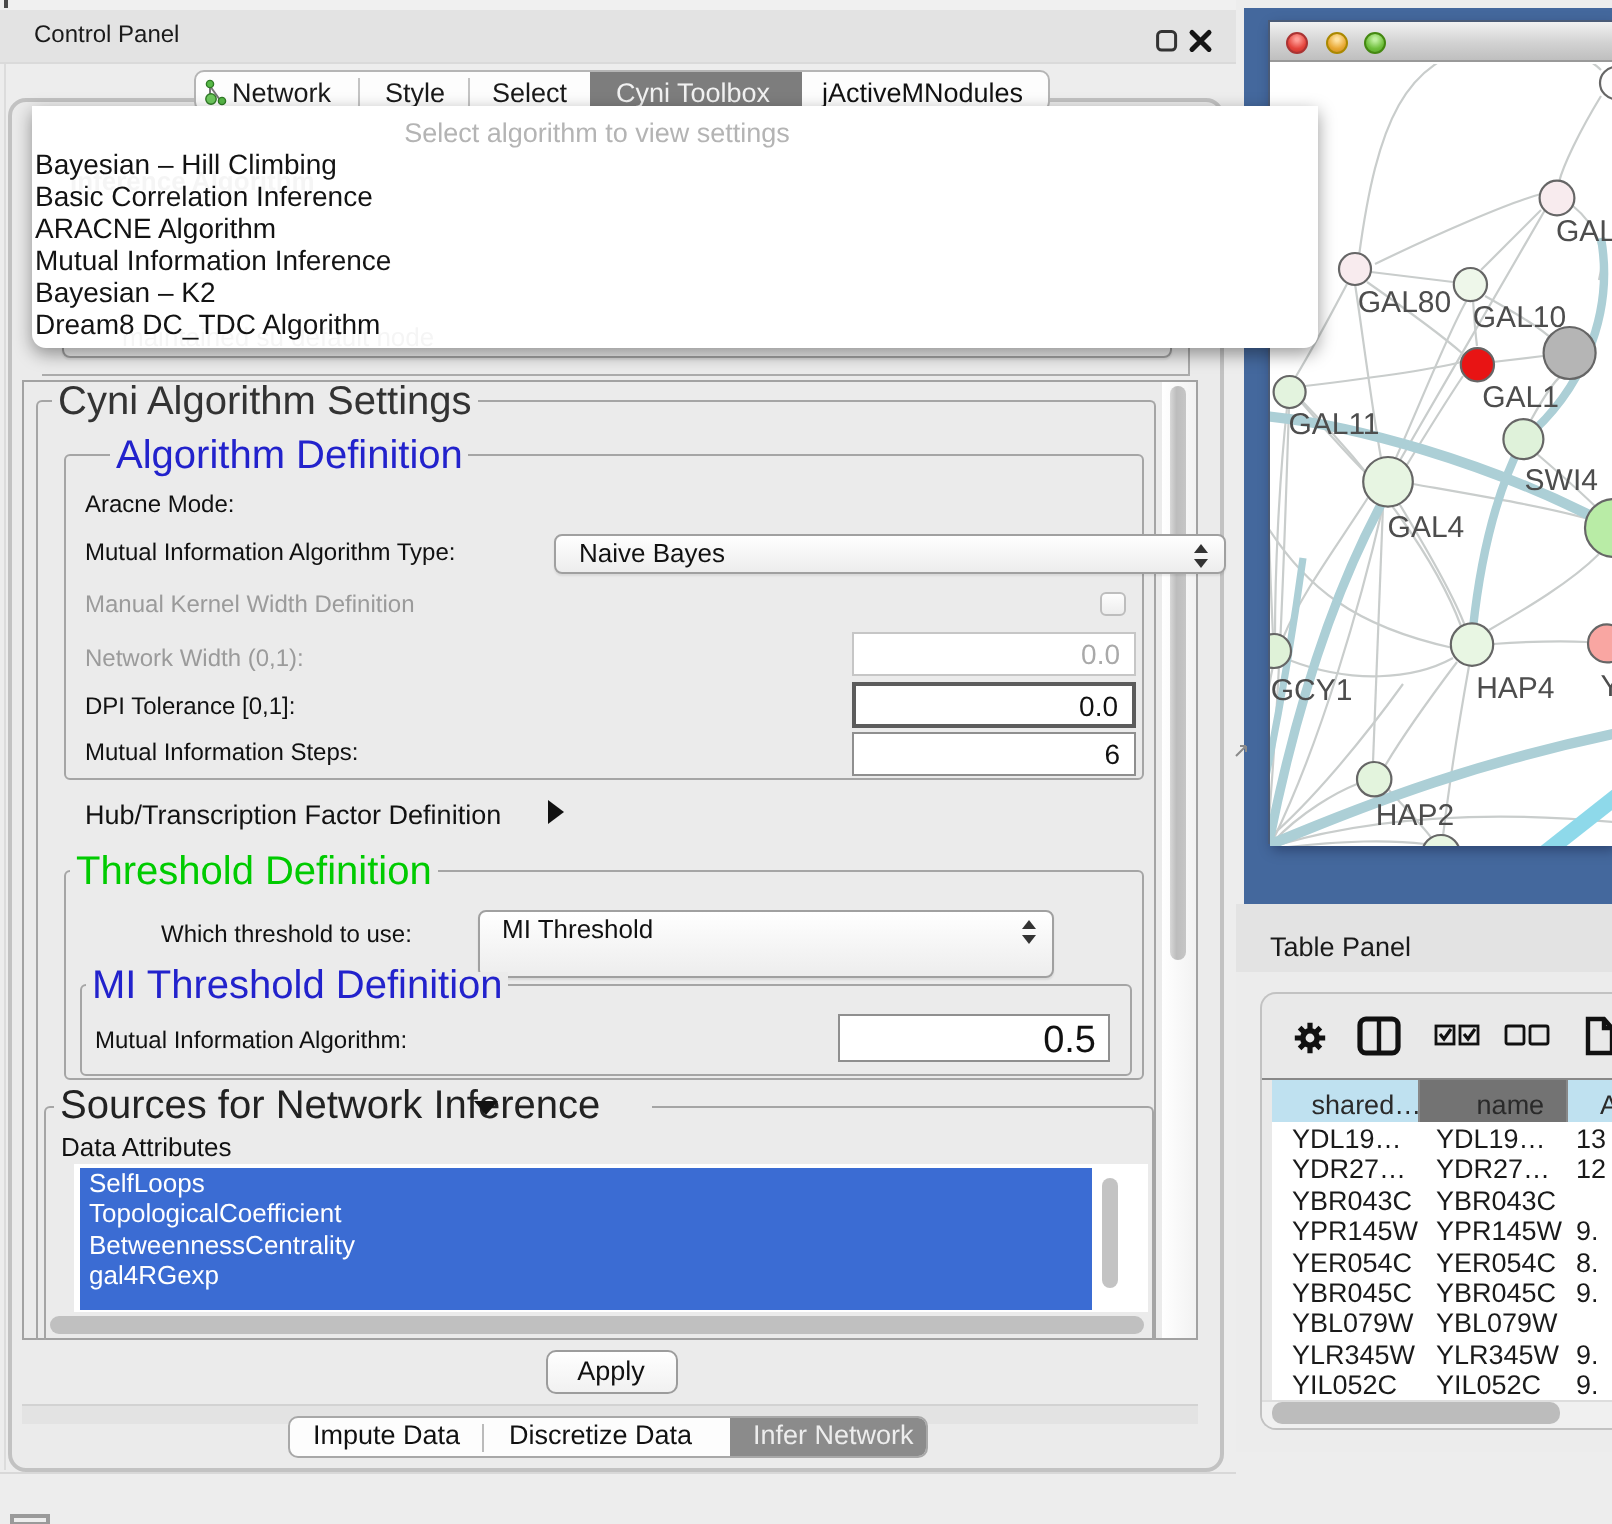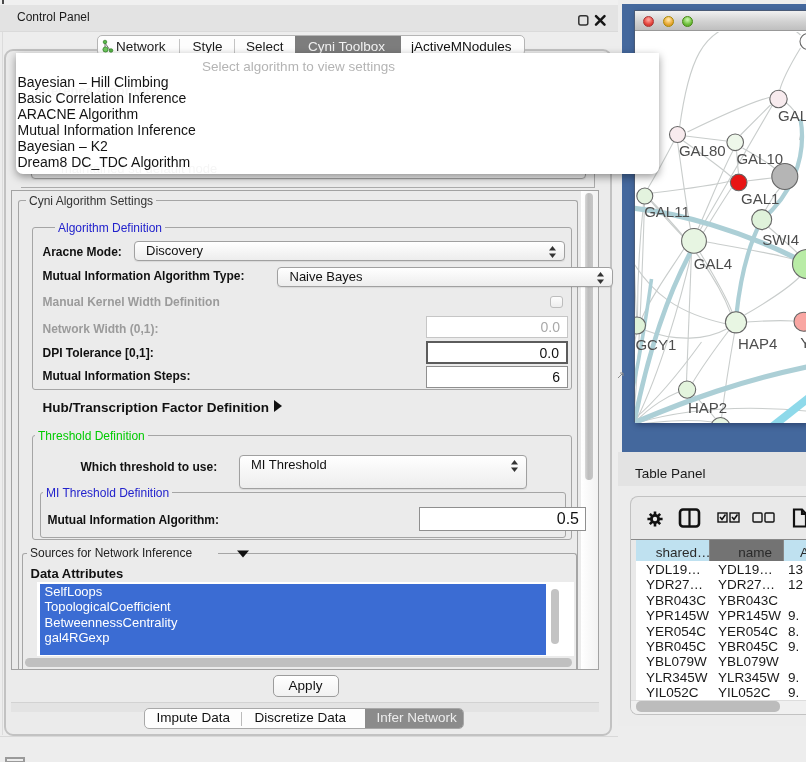--- a/index.html
+++ b/index.html
@@ -1,21 +1,21 @@
 <!DOCTYPE html>
 <html><head><meta charset="utf-8"><style>
 *{margin:0;padding:0;box-sizing:border-box}
 body{font-family:"Liberation Sans",sans-serif;background:#ececec}
 #app{position:relative;width:806px;height:762px;overflow:hidden;background:#ededed;font-family:"Liberation Sans",sans-serif}
 .abs{position:absolute}
 .b{font-weight:normal}
-.lbl{position:absolute;font-size:12px;font-weight:bold;color:#111;white-space:nowrap}
+.lbl{position:absolute;font-size:12px;font-weight:normal;color:#111;white-space:nowrap}
 .dis{color:#9b9b9b}
 .grp{position:absolute;border:1px solid #a5a5a5;border-radius:3px}
-.gl{position:absolute;font-size:12px;background:#ebebeb;padding:0 3px;white-space:nowrap;line-height:14px}
+.gl{position:absolute;font-size:20px;background:#ebebeb;padding:0 3px;white-space:nowrap;line-height:14px}
 .combo{position:absolute;border:1px solid #a0a0a0;border-radius:4px;background:linear-gradient(#ffffff,#f4f4f4 60%,#ededed);box-shadow:0 1px 1px rgba(0,0,0,.08);font-size:13px;color:#111}
 .combo span{position:absolute;left:11.5px;top:1px}
 .carr{position:absolute;right:7px;top:3px}
 .fld{position:absolute;background:#fff;font-size:14px;text-align:right;color:#111}
 .fld span{position:absolute;right:7px;top:2px;white-space:nowrap}
 </style></head><body>
 <div id="app">
 
 <div class="abs" style="left:0;top:0;width:618px;height:5px;background:#f0f0f0"></div>
 <div class="abs" style="left:2px;top:0;width:2px;height:4px;background:#4a4a4a"></div>
@@ -58,27 +58,20 @@
 <div class="abs" style="left:581px;top:191px;width:17px;height:478px;background:linear-gradient(90deg,#ffffff,#f2f2f2)"></div>
 <div class="abs" style="left:585px;top:193px;width:8px;height:287px;background:linear-gradient(90deg,#d8d8d8,#bdbdbd 40%,#c6c6c6);border-radius:4px"></div>
 
 <div class="grp" style="left:18px;top:200px;width:560px;height:470px;border-bottom:none;border-radius:3px 3px 0 0"></div>
 <div class="gl" style="left:26px;top:193.5px;color:#333">Cyni Algorithm Settings</div>
 
 <div class="grp" style="left:31.5px;top:227px;width:540px;height:163px"></div>
 <div class="gl" style="left:55px;top:220.5px;color:#2222cc">Algorithm Definition</div>
 
 <div class="lbl" style="left:42.5px;top:244.5px">Aracne Mode:</div>
-<div class="combo" style="left:133.5px;top:241px;width:431.5px;height:20px">
-      <span>Discovery</span>
-<svg class="carr" width="9" height="14" viewBox="0 0 9 14">
-        <path d="M4.5 1 L8 5.5 L1 5.5 Z" fill="#333"></path>
-        <path d="M4.5 13 L1 8.5 L8 8.5 Z" fill="#333"></path>
-      </svg>
-    </div>
 
 <div class="lbl" style="left:42.5px;top:269px">Mutual Information Algorithm Type:</div>
 <div class="combo" style="left:277px;top:267px;width:336px;height:20px">
       <span>Naive Bayes</span>
 <svg class="carr" width="9" height="14" viewBox="0 0 9 14">
         <path d="M4.5 1 L8 5.5 L1 5.5 Z" fill="#333"></path>
         <path d="M4.5 13 L1 8.5 L8 8.5 Z" fill="#333"></path>
       </svg>
     </div>
 
@@ -113,21 +106,21 @@
       <span>MI Threshold</span>
 <svg class="carr" width="9" height="14" viewBox="0 0 9 14">
         <path d="M4.5 1 L8 5.5 L1 5.5 Z" fill="#333"></path>
         <path d="M4.5 13 L1 8.5 L8 8.5 Z" fill="#333"></path>
       </svg>
     </div>
 
 <div class="grp" style="left:40px;top:491.5px;width:526px;height:46px"></div>
 <div class="gl" style="left:43px;top:485.5px;color:#2222cc">MI Threshold Definition</div>
 <div class="lbl" style="left:47.5px;top:512.5px">Mutual Information Algorithm:</div>
-<div class="fld" style="left:419px;top:507px;width:167px;height:23.5px;border:1px solid #8f8f8f;font-size:16px">
+<div class="fld" style="left:419px;top:507px;width:136px;height:23.5px;border:1px solid #8f8f8f;font-size:19px">
       <span style="right:6px">0.5</span>
     </div>
 
 <div class="grp" style="left:21.5px;top:553px;width:555px;height:117px;border-radius:3px 3px 0 0;border-bottom:none"></div>
 <div class="gl" style="left:27px;top:546px;color:#222;padding-right:26px">Sources for Network Inference</div>
 <svg class="abs" style="left:236px;top:549px" width="14" height="10" viewBox="0 0 14 10">
       <path d="M1 1.5 L13 1.5 L7 8.5 Z" fill="#111"></path>
     </svg>
 <div class="lbl" style="left:30.5px;top:565.5px;font-size:13px">Data Attributes</div>
 

